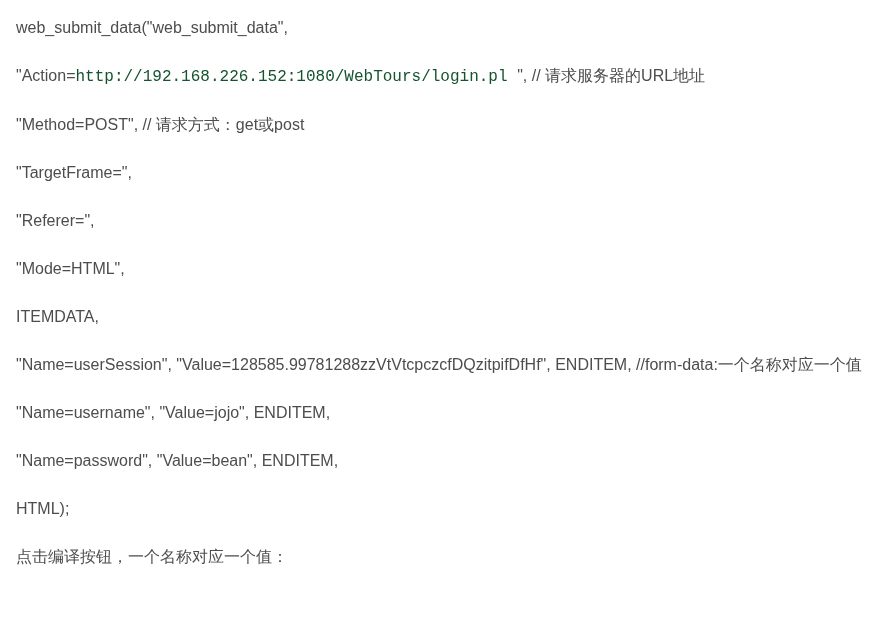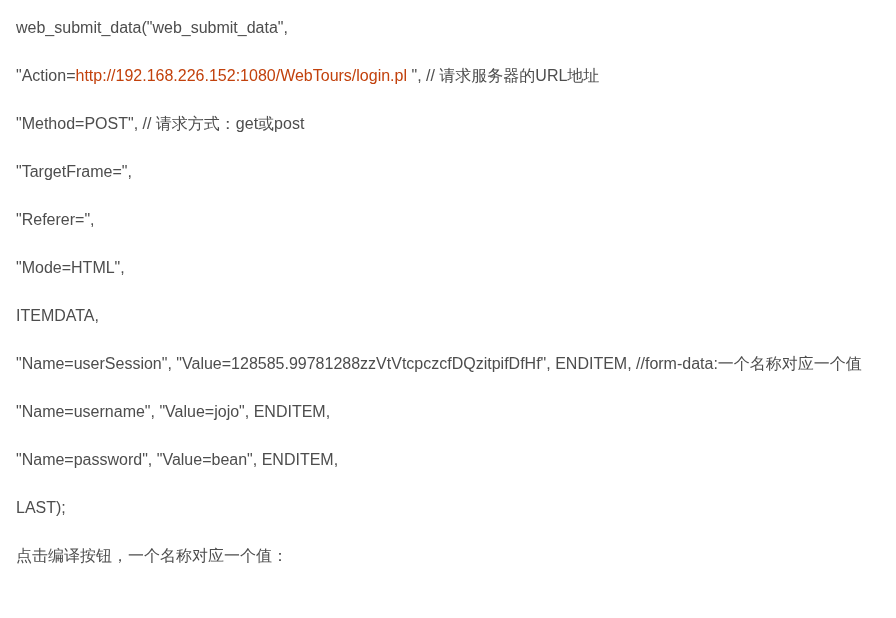--- a/index.html
+++ b/index.html
@@ -10,22 +10,23 @@
       line-height: 1.5;
       color: #4d4d4d;
       background: #ffffff;
       width: 896px;
       box-sizing: border-box;
     }
     p {
       margin: 0 0 24px 0;
     }
     a {
-      color: #c2410c;
+      color: #14532d;
       text-decoration: none;
+      font-family: Liberation Mono, monospace;
     }
   </style>
 </head>
 <body>
 
 <p>web_submit_data("web_submit_data",</p>
 
 <p>
   <span>"Action=</span><a href="#">http://192.168.226.152:1080/WebTours/login.pl </a><span>", // 请求服务器的URL地址</span>
 </p>
@@ -39,15 +40,15 @@
 <p>"Mode=HTML",</p>
 
 <p>ITEMDATA,</p>
 
 <p>"Name=userSession", "Value=128585.99781288zzVtVtcpczcfDQzitpifDfHf", ENDITEM, //form-data:一个名称对应一个值</p>
 
 <p>"Name=username", "Value=jojo", ENDITEM,</p>
 
 <p>"Name=password", "Value=bean", ENDITEM,</p>
 
-<p>LAST);</p>
+<p>HTML);</p>
 
 <p>点击编译按钮，一个名称对应一个值：</p>
 
 </body></html>

